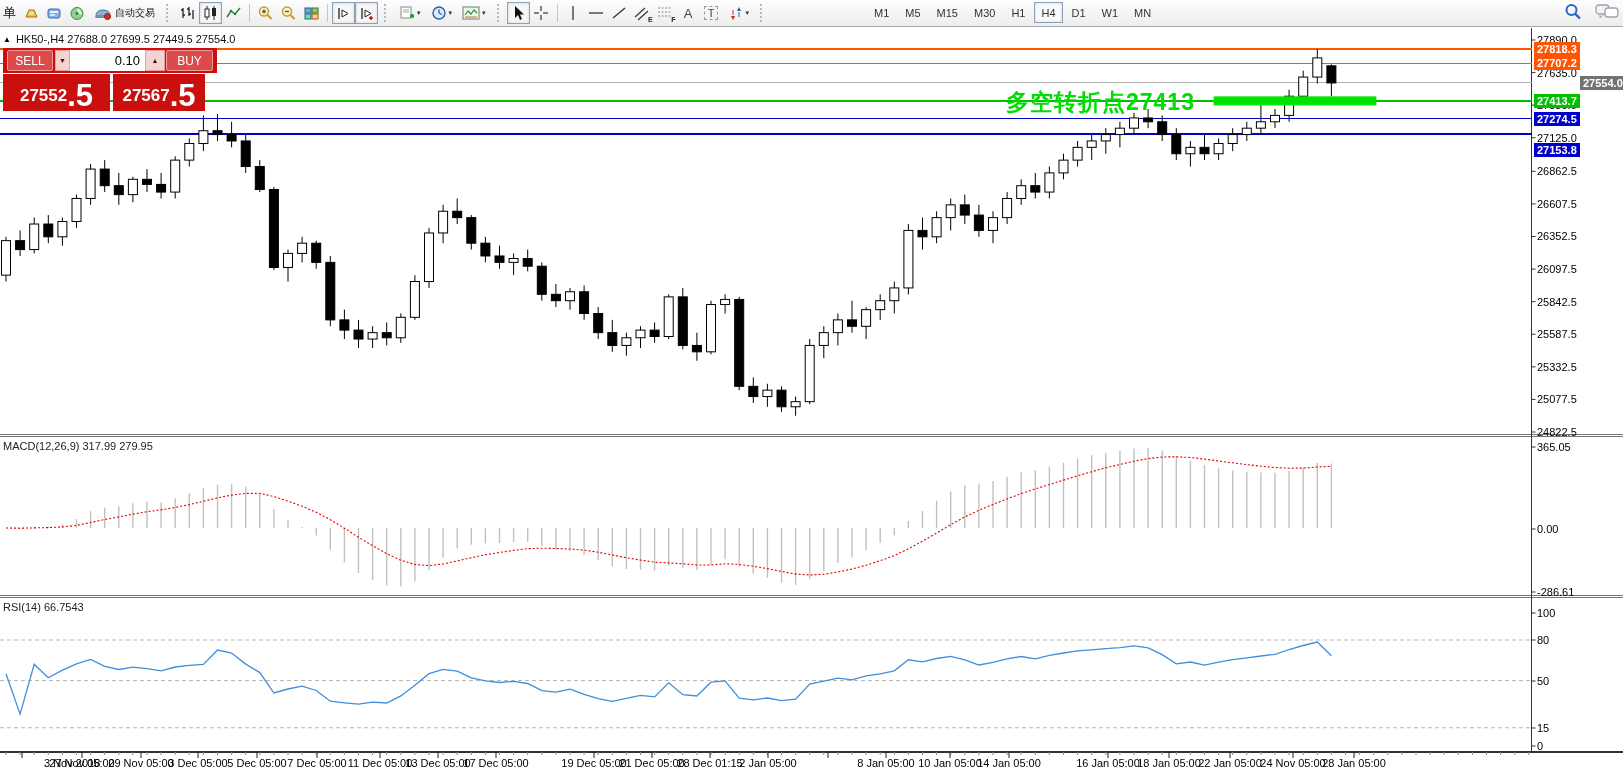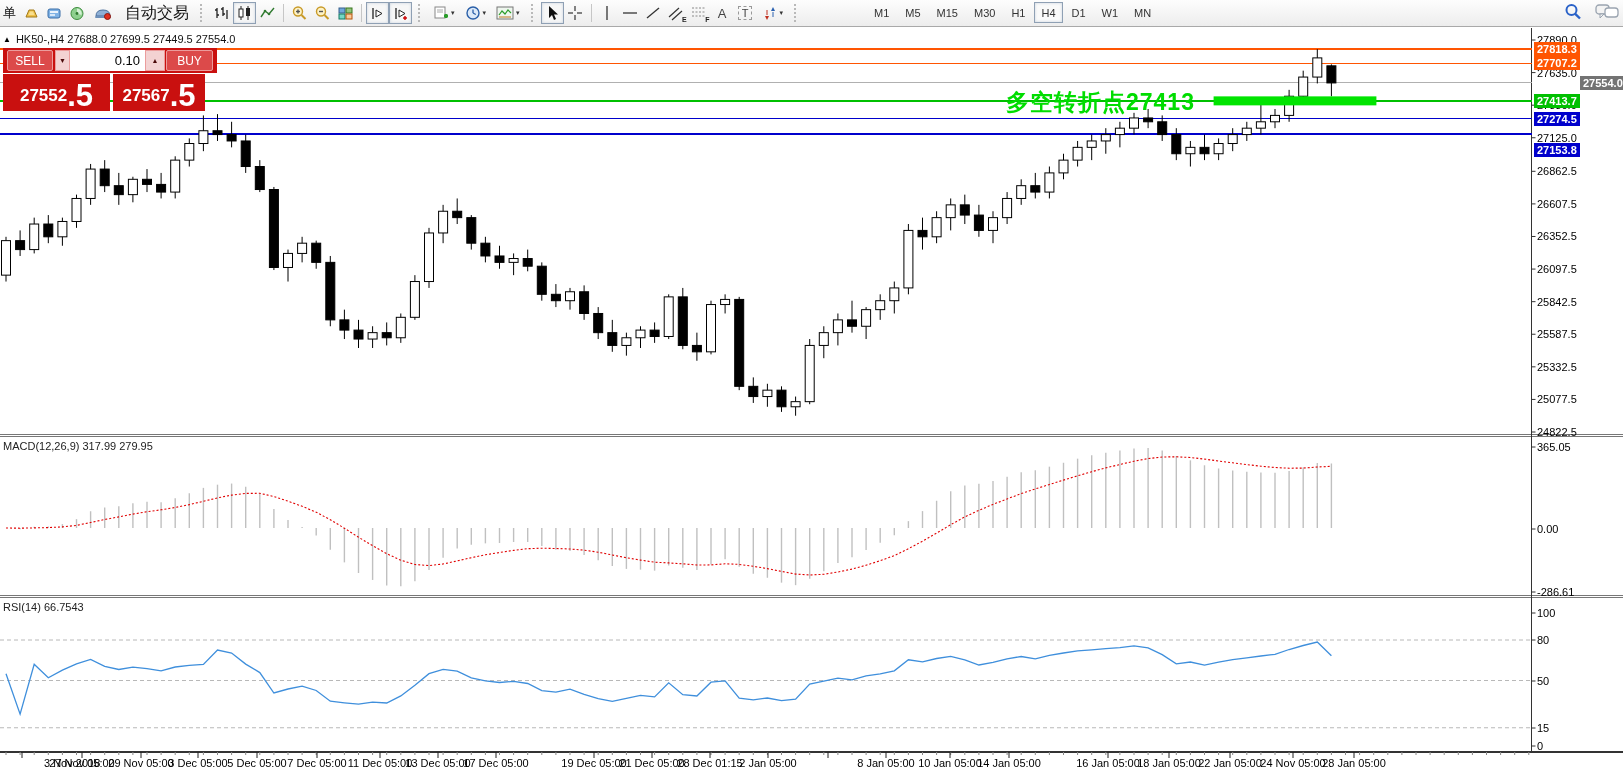--- a/index.html
+++ b/index.html
@@ -13,21 +13,21 @@
     display:flex;align-items:center;padding:0 2px;z-index:10;}
   .tbtn{height:22px;min-width:23px;display:flex;align-items:center;justify-content:center;
     background:transparent;border:1px solid transparent;padding:0 1px;position:relative;
     font:11px "Liberation Sans",sans-serif;color:#222;cursor:default;}
   .tbtn.pressed{background:#f7f7f7;border:1px solid #8fa0b4;box-shadow:inset 0 0 3px #c8d2dd;}
   .tbtn.wide{padding:0 4px;}
   .grip{width:6px;height:18px;border-left:2px dotted #b9b9b9;margin:0 4px 0 6px;}
   .vsep{width:1px;height:18px;background:#c6c6c6;margin:0 4px;}
   .drop{font-size:7px;color:#333;margin-left:2px;}
   .menu-frag{font-size:13px;color:#111;margin:0 4px 0 1px;}
-  .auto-label{font-size:16px;color:#111;margin-left:13px;}
+  .auto-label{font-size:10px;color:#111;margin-left:3px;}
   .sub{position:absolute;right:0;bottom:0;font-size:7px;font-weight:bold;color:#222;line-height:7px;}
   .tf-group{position:absolute;left:866px;top:2px;display:flex;align-items:center;}
   .tf-btn{min-width:28px;height:21px;font-size:11px;color:#333;background:transparent;
     border:1px solid transparent;display:flex;align-items:center;justify-content:center;margin:0 1px;}
   .tf-btn.pressed{background:#fafafa;border:1px solid #8fa0b4;box-shadow:inset 0 0 3px #c8d2dd;}
   .right-group{position:absolute;right:4px;top:2px;display:flex;align-items:center;gap:12px;}
 
   
   .chart-header{position:absolute;left:3px;top:33px;font-size:11px;color:#111;z-index:5;display:flex;gap:5px;align-items:center;}
   .chart-header .tri{font-size:8px;color:#000;}

